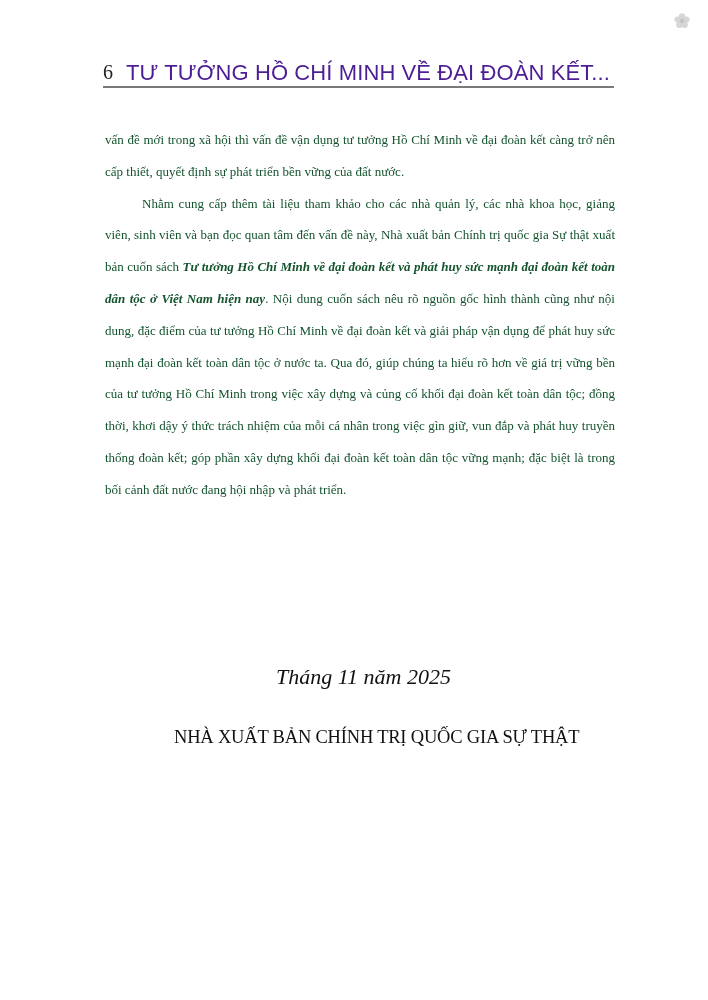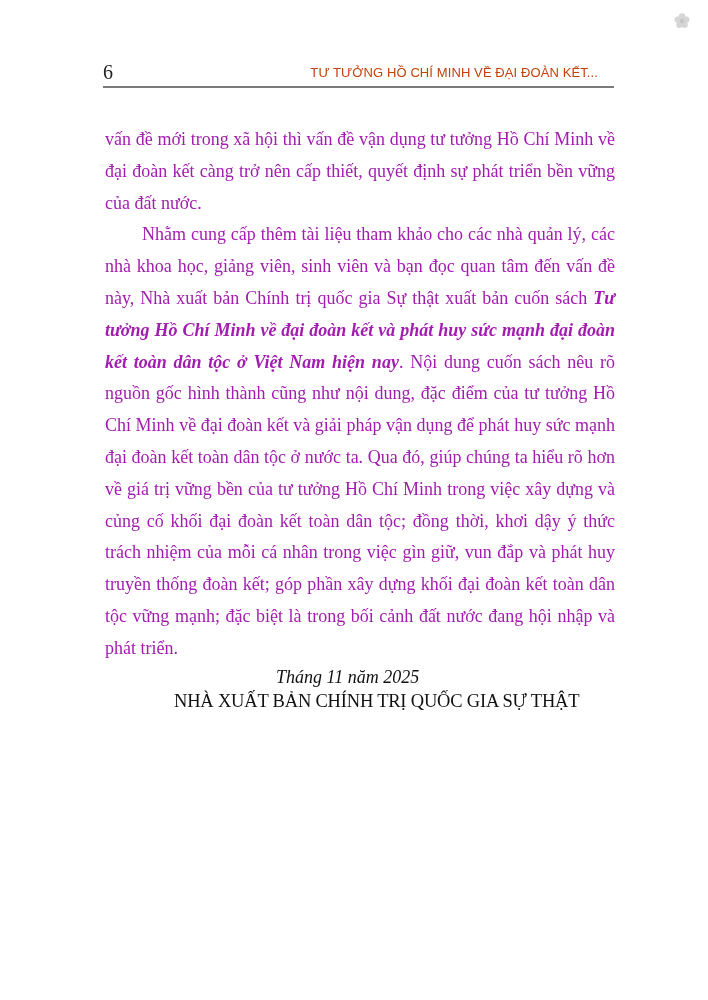--- a/index.html
+++ b/index.html
@@ -12,37 +12,37 @@
   }
   .header {
     position: absolute; left: 103px; top: 60px; width: 511px; height: 26px;
     border-bottom: 2px solid #7a7a7a;
   }
   .page-number {
     position: absolute; left: 0; top: 0; font-family: "Liberation Serif", serif;
     font-size: 20px; line-height: 24px; color: #222;
   }
   .running-title {
-    position: absolute; right: 16px; top: 2px; font-family: "Liberation Sans", sans-serif;
-    font-size: 13px; line-height: 22px; color: #c2410c; letter-spacing: 0.1px;
+    position: absolute; right: 4px; top: 2px; font-family: "Liberation Sans", sans-serif;
+    font-size: 22px; line-height: 22px; color: #4c1d95; letter-spacing: 0.1px;
   }
   .body-text {
     position: absolute; left: 105px; top: 124px; width: 510px;
-    font-family: "Liberation Serif", serif; font-size: 18px; line-height: 31.8px;
-    text-align: justify; color: #a21caf;
+    font-family: "Liberation Serif", serif; font-size: 13px; line-height: 31.8px;
+    text-align: justify; color: #14532d;
   }
   .body-text p { margin: 0; }
   .body-text p.indent { text-indent: 37px; }
   .book-title { font-weight: bold; font-style: italic; }
   .sig-date {
     position: absolute; left: 276px; top: 665px;
-    font-family: "Liberation Serif", serif; font-style: italic; font-size: 18px; line-height: 24px;
+    font-family: "Liberation Serif", serif; font-style: italic; font-size: 22px; line-height: 24px;
   }
   .sig-publisher {
-    position: absolute; left: 174px; top: 688px;
+    position: absolute; left: 174px; top: 724px;
     font-family: "Liberation Serif", serif; font-size: 18.5px; line-height: 26px; letter-spacing: -0.2px;
   }
 </style>
 </head>
 <body>
 
 <div class="corner-icon">
   <svg width="18" height="18" viewBox="0 0 18 18">
     <g fill="#d6d6d6">
       <circle cx="9" cy="4.5" r="3.2"></circle>

